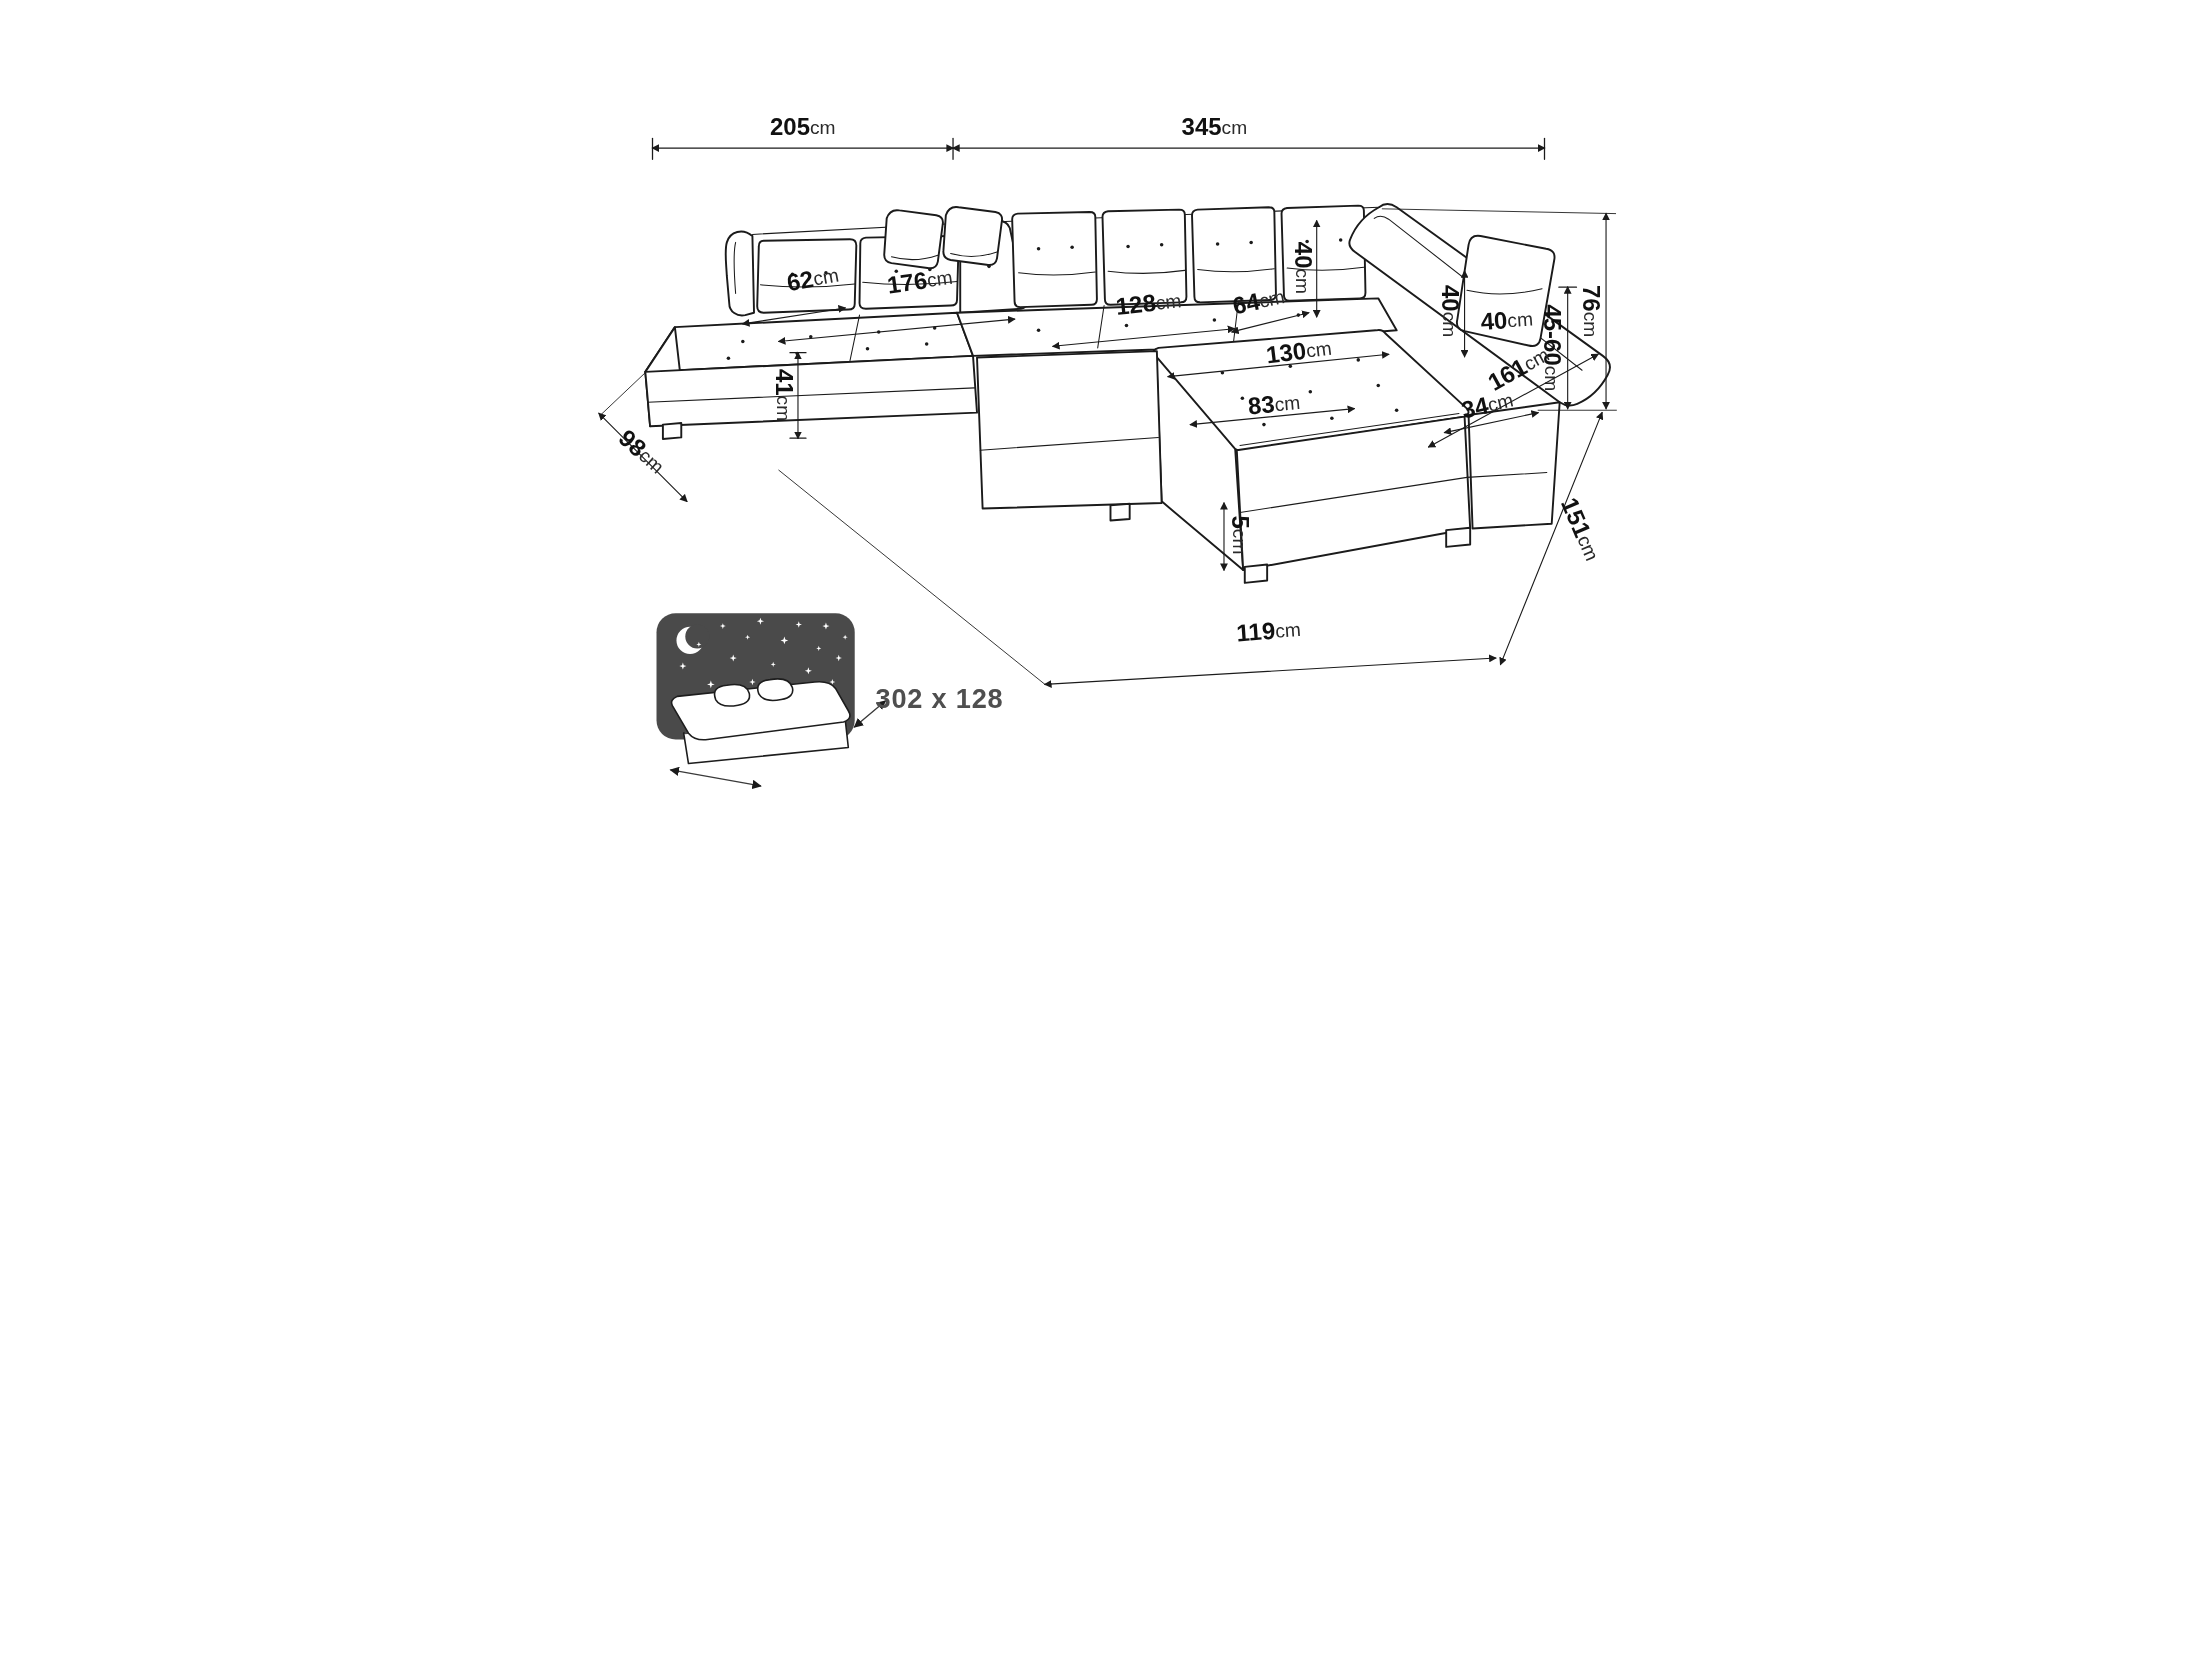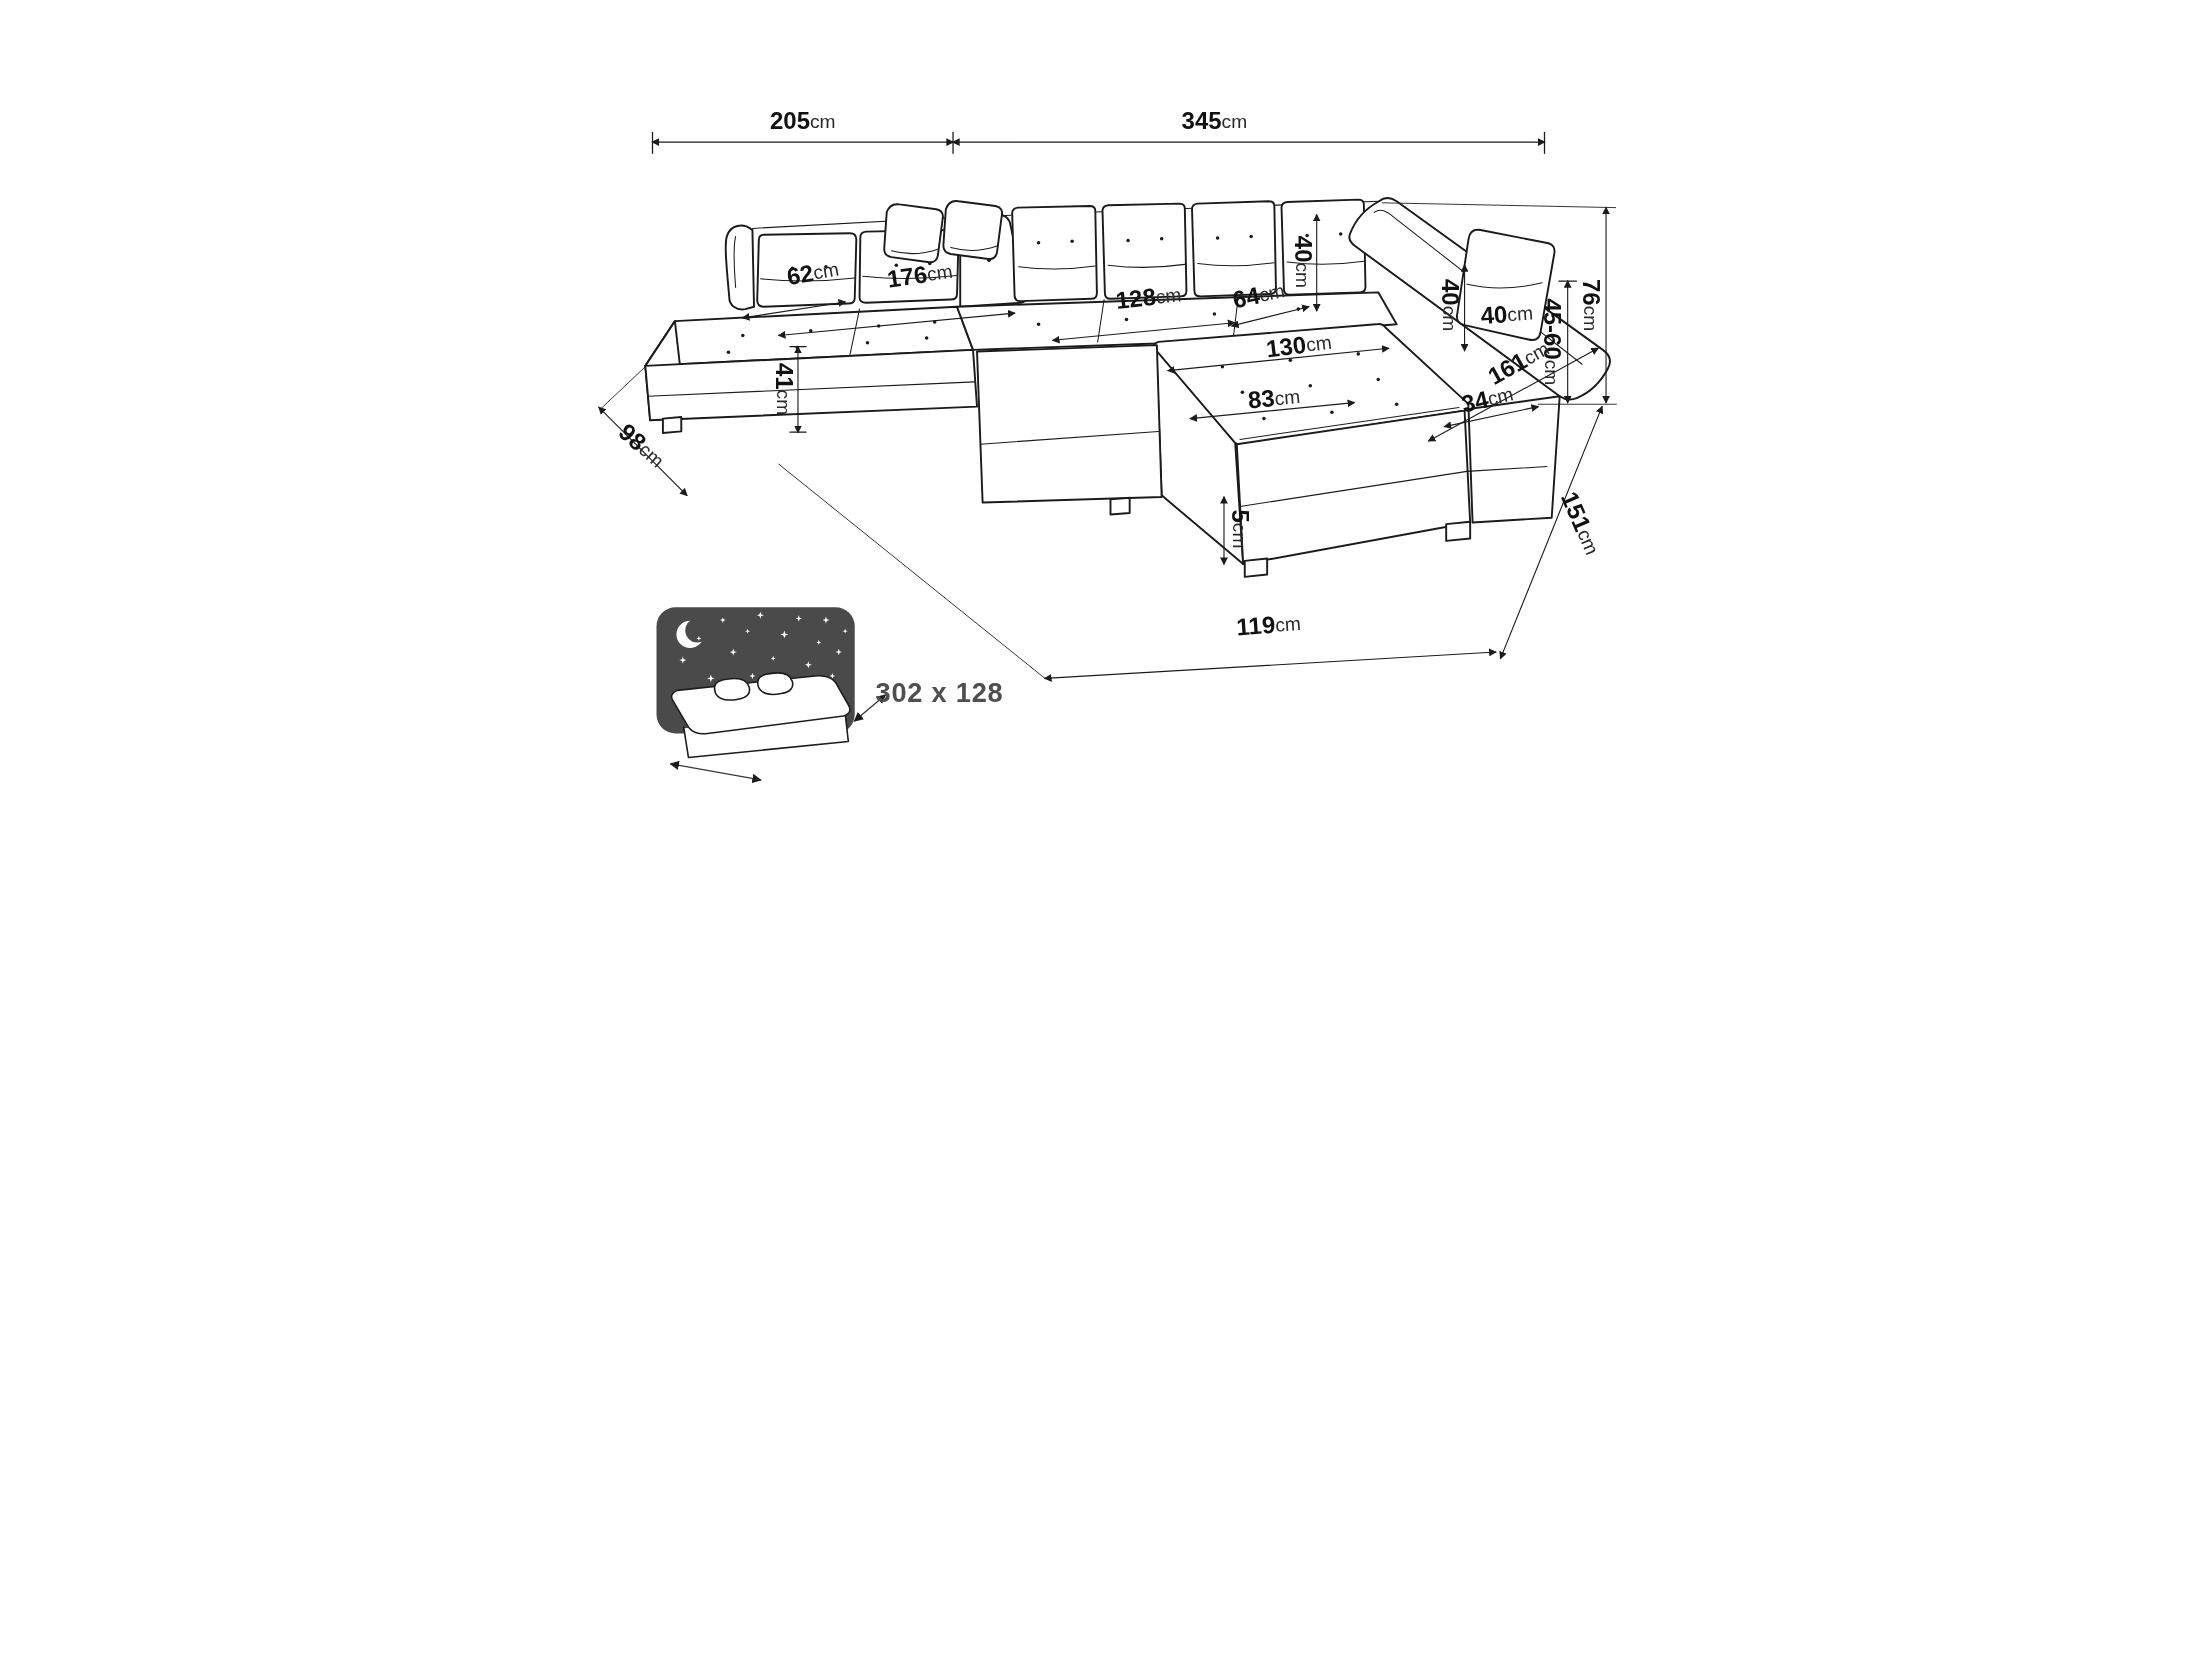--- a/index.html
+++ b/index.html
@@ -1,16 +1,16 @@
 <!DOCTYPE html>
 <html style="font-size:12.8px"><head>
 <meta charset="utf-8">
 <style>
   html,body{margin:0;padding:0;background:#ffffff;}
-  .stage{width:1103px;max-width:100%;margin:3px auto;}
+  .stage{width:1103px;max-width:100%;margin:9px auto;}
   svg{display:block;width:100%;height:auto;background:#ffffff;}
   .outline{fill:#ffffff;stroke:#1b1b1b;stroke-width:2.4;stroke-linejoin:round;stroke-linecap:round;}
   .detail{fill:none;stroke:#1b1b1b;stroke-width:1.3;stroke-linecap:round;}
   .button{fill:#1b1b1b;stroke:none;}
   .dimline{fill:none;stroke:#1b1b1b;stroke-width:1.4;stroke-linecap:round;}
   .extline{fill:none;stroke:#1b1b1b;stroke-width:1.1;stroke-linecap:round;}
   .tick{fill:none;stroke:#1b1b1b;stroke-width:1.6;stroke-linecap:round;}
   text.dim{font-family:"Liberation Sans","DejaVu Sans",sans-serif;fill:#111111;dominant-baseline:middle;text-anchor:middle;}
   text.dim .num{font-weight:bold;font-size:30px;}
   text.dim .unit{font-weight:normal;font-size:24px;fill:#2b2b2b;}

